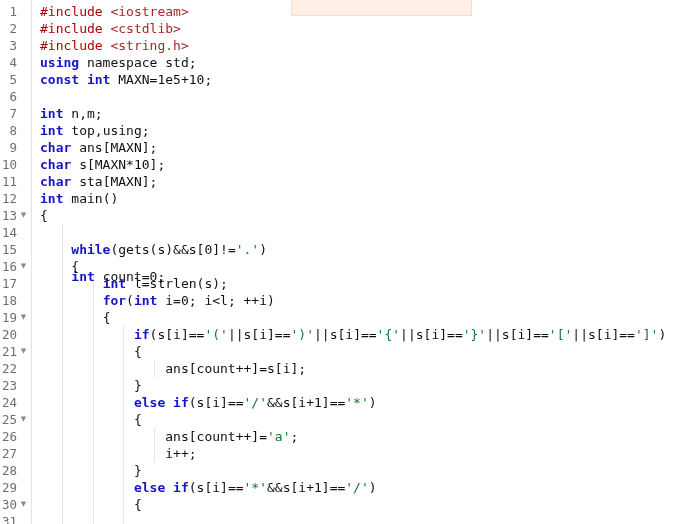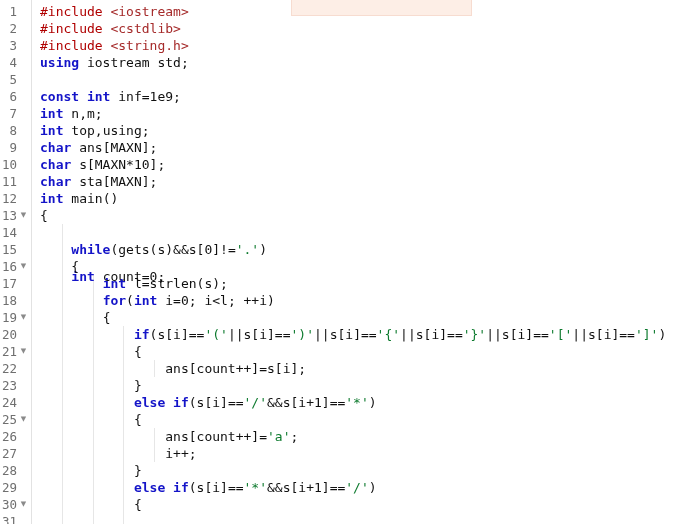--- a/index.html
+++ b/index.html
@@ -75,22 +75,22 @@
       <div class="guide" style="left: 61px; top: 275px; height: 255px;"></div>
       <div class="guide" style="left: 91px; top: 326px; height: 204px;"></div>
       <div class="guide" style="left: 122px; top: 360px; height: 17px;"></div>
       <div class="guide" style="left: 122px; top: 428px; height: 34px;"></div>
     </div>
 
   <div id="code">
       <div class="line" style="top: 3px;"><span class="pp">#include</span> <span class="hdr">&lt;iostream&gt;</span></div>
       <div class="line" style="top: 37px;"><span class="pp">#include</span> <span class="hdr">&lt;string.h&gt;</span></div>
       <div class="line" style="top: 20px;"><span class="pp">#include</span> <span class="hdr">&lt;cstdlib&gt;</span></div>
-      <div class="line" style="top: 54px;"><span class="kw">using</span><span class="op"> </span><span class="id">iostream</span><span class="op"> </span><span class="id">std</span><span class="op">;</span></div>
-      <div class="line" style="top: 88px;"><span class="kw">const</span><span class="op"> </span><span class="kw">int</span><span class="op"> </span><span class="id">inf</span><span class="op">=</span><span class="num">1e9</span><span class="op">;</span></div>
+      <div class="line" style="top: 54px;"><span class="kw">using</span><span class="op"> </span><span class="id">namespace</span><span class="op"> </span><span class="id">std</span><span class="op">;</span></div>
+      <div class="line" style="top: 71px;"><span class="kw">const</span><span class="op"> </span><span class="kw">int</span><span class="op"> </span><span class="id">MAXN</span><span class="op">=</span><span class="num">1e5</span><span class="op">+</span><span class="num">10</span><span class="op">;</span></div>
       <div class="line" style="top: 105px;"><span class="kw">int</span><span class="op"> </span><span class="id">n</span><span class="op">,</span><span class="id">m</span><span class="op">;</span></div>
       <div class="line" style="top: 122px;"><span class="kw">int</span><span class="op"> </span><span class="id">top</span><span class="op">,</span><span class="id">using</span><span class="op">;</span></div>
       <div class="line" style="top: 139px; text-align: right;"><span class="kw">char</span><span class="op"> </span><span class="id">ans</span><span class="op">[</span><span class="id">MAXN</span><span class="op">]</span><span class="op">;</span></div>
       <div class="line" style="top: 156px;"><span class="kw">char</span><span class="op"> </span><span class="id">s</span><span class="op">[</span><span class="id">MAXN</span><span class="op">*</span><span class="num">10</span><span class="op">]</span><span class="op">;</span></div>
       <div class="line" style="top: 173px;"><span class="kw">char</span><span class="op"> </span><span class="id">sta</span><span class="op">[</span><span class="id">MAXN</span><span class="op">]</span><span class="op">;</span></div>
       <div class="line" style="top: 190px;"><span class="kw">int</span><span class="op"> </span><span class="id">main</span><span class="op">(</span><span class="op">)</span></div>
       <div class="line" style="top: 207px;"><span class="op">{</span></div>
       <div class="line" style="top: 224px; margin-top: 44px;"><span class="op"> </span><span class="op"> </span><span class="op"> </span><span class="op"> </span><span class="kw">int</span><span class="op"> </span><span class="id">count</span><span class="op">=</span><span class="num">0</span><span class="op">;</span></div>
       <div class="line" style="top: 241px;"><span class="op"> </span><span class="op"> </span><span class="op"> </span><span class="op"> </span><span class="kw">while</span><span class="op">(</span><span class="id">gets</span><span class="op">(</span><span class="id">s</span><span class="op">)</span><span class="op">&amp;</span><span class="op">&amp;</span><span class="id">s</span><span class="op">[</span><span class="num">0</span><span class="op">]</span><span class="op">!</span><span class="op">=</span><span class="str">'.'</span><span class="op">)</span></div>
       <div class="line" style="top: 258px;"><span class="op"> </span><span class="op"> </span><span class="op"> </span><span class="op"> </span><span class="op">{</span></div>

